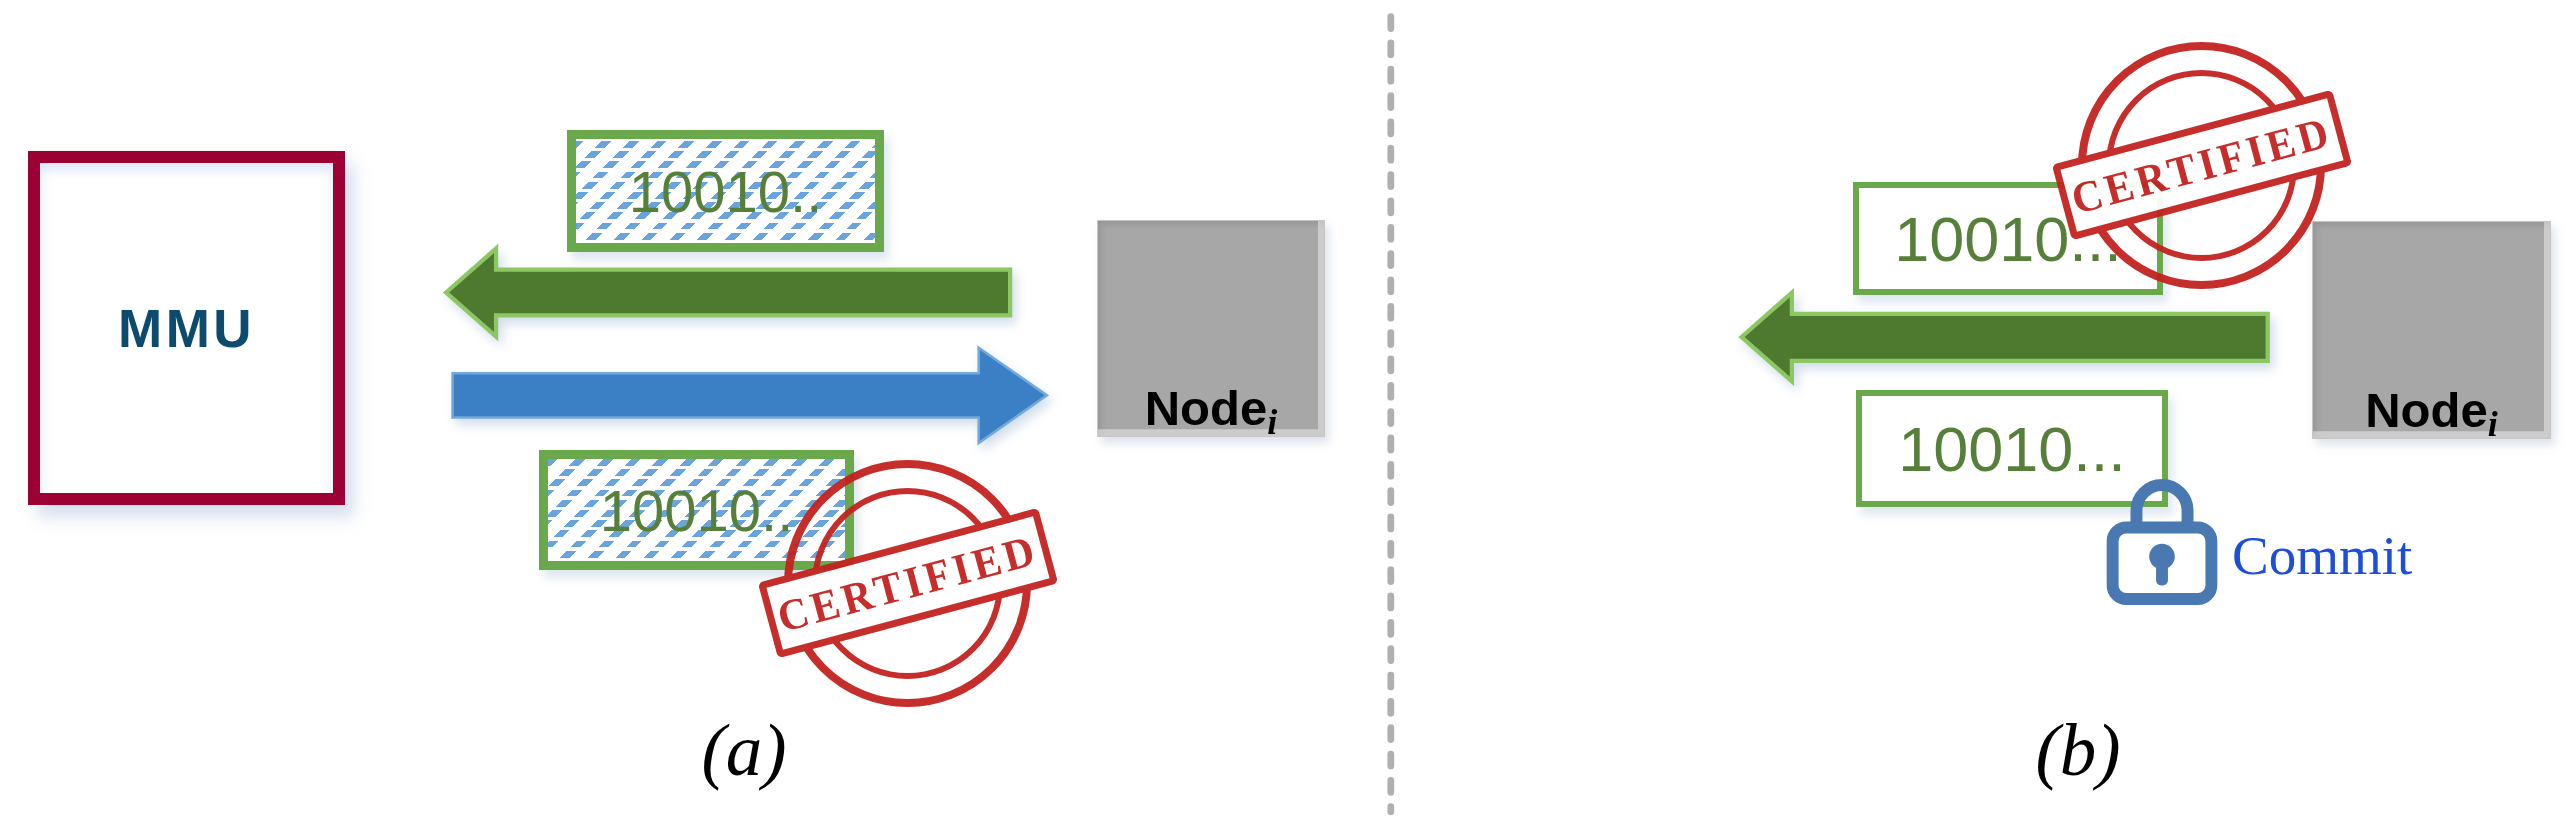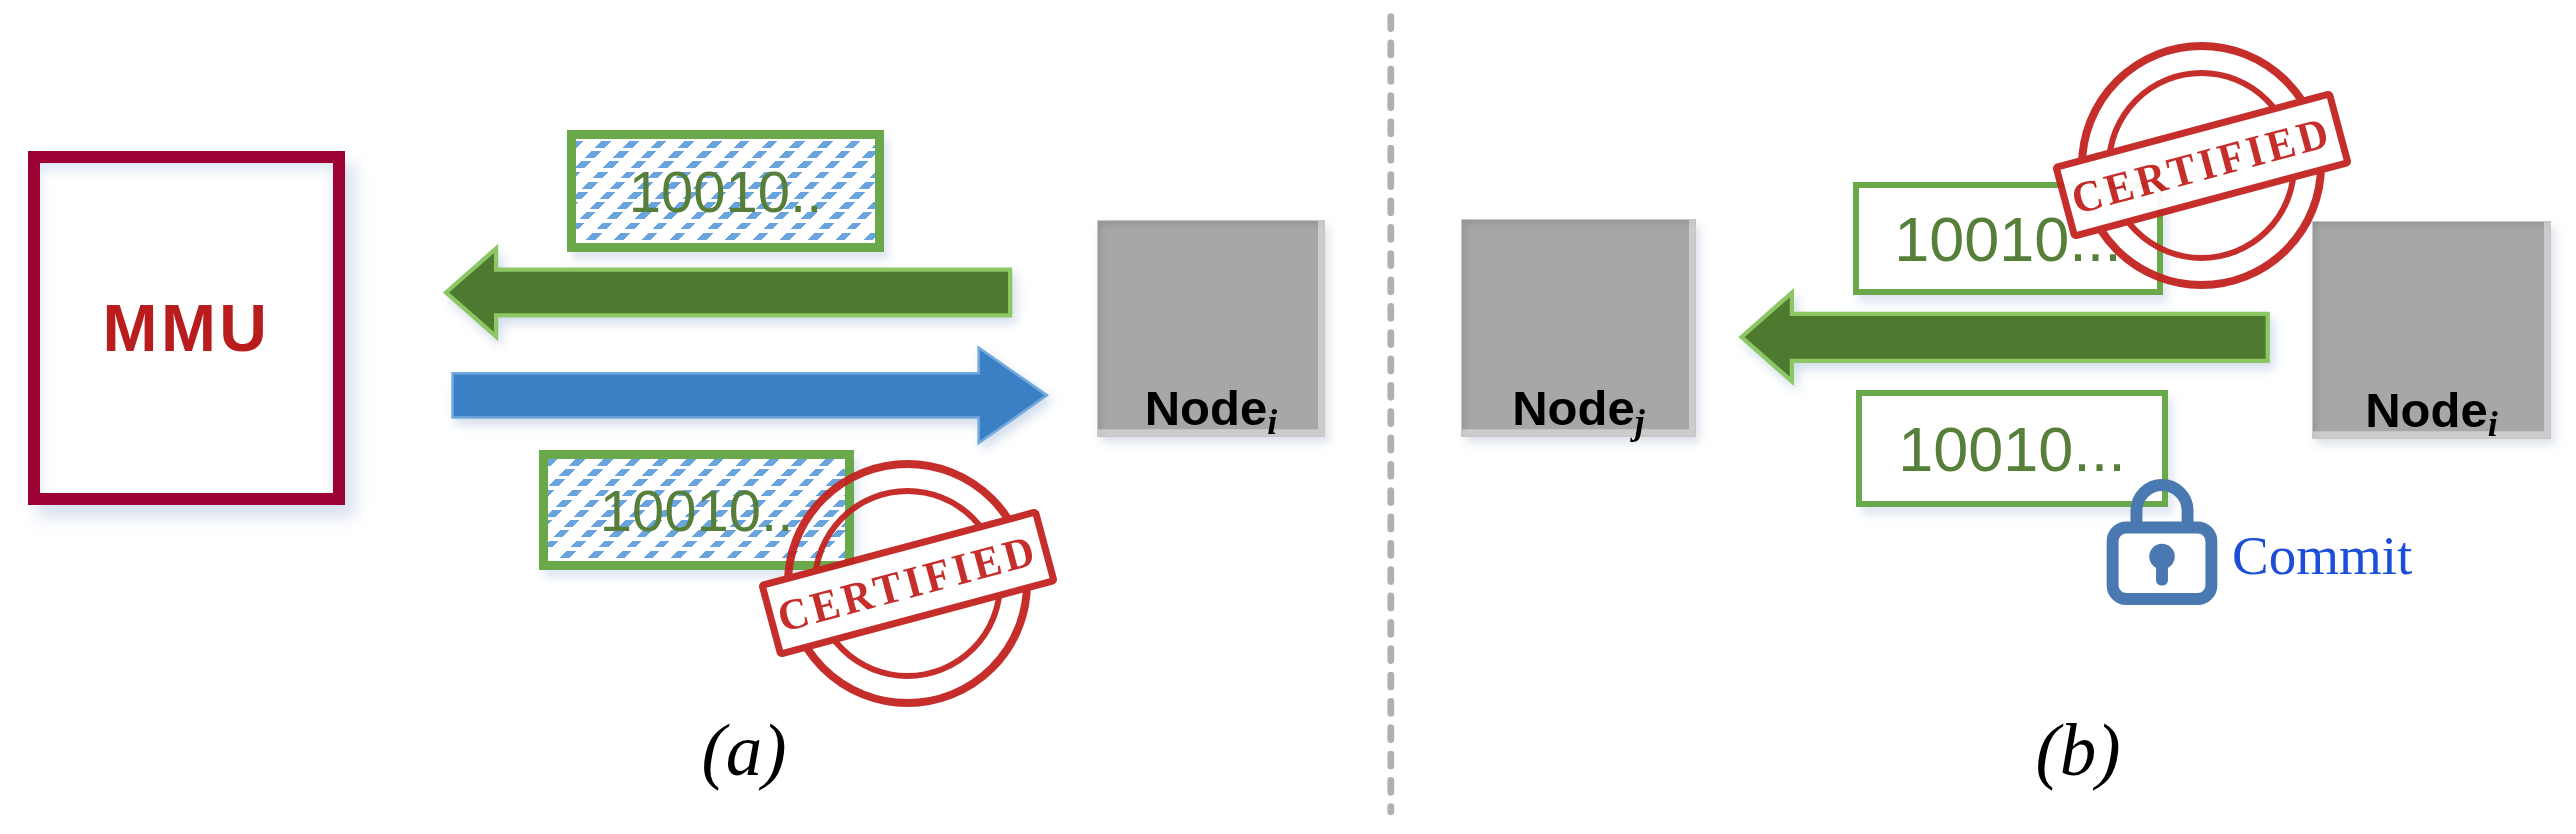--- a/index.html
+++ b/index.html
@@ -9,21 +9,21 @@
   }
   .abs{position:absolute;}
 
   
   .mmu-box{
     left:28px;top:151px;width:317px;height:354px;box-sizing:border-box;
     border:12.8px solid #9b0233;background:#ffffff;
     box-shadow:8.5px 12px 15.3px rgba(165,185,215,.45), inset 0 6.8px 12px rgba(190,210,235,.55);
     display:flex;align-items:center;justify-content:center;
   }
-  .mmu-box .label{font-size:66px;font-weight:bold;color:#b91c1c;letter-spacing:3.4px;}
+  .mmu-box .label{font-size:53px;font-weight:bold;color:#0c4a6e;letter-spacing:3.4px;}
 
   
   .node-box{
     box-sizing:border-box;background:#a7a7a7;border:1.7px solid #c6c6c6;
     box-shadow:inset -6px -6.8px 0 rgba(235,235,235,.55), inset 3.4px 3.4px 6.8px rgba(0,0,0,.10),
                4.3px 6px 8.5px rgba(160,175,195,.35);
     display:flex;align-items:flex-end;justify-content:center;
   }
   .node-label{font-size:49px;font-weight:bold;color:#000;white-space:nowrap;}
   .node-label .sub{
@@ -118,23 +118,20 @@
   <div class="abs node-box" style="left:1097px;top:220px;width:228px;height:217px;">
     <span class="node-label"><span>Node</span><span class="sub">i</span></span>
   </div>
 
   <div class="abs caption" style="left:650px;top:709px;">(a)</div>
 
   <svg class="abs" style="left:1384px;top:6.8px;" width="13.6" height="811" viewBox="0 0 16 952">
     <line x1="8" y1="10" x2="8" y2="946" stroke="#b0b0b0" stroke-width="8" stroke-dasharray="14 17" stroke-linecap="round"></line>
   </svg>
 
-  <div class="abs node-box" style="left:1461px;top:219px;width:235px;height:218px;">
-    <span class="node-label"><span>Node</span><span class="sub">j</span></span>
-  </div>
 
   <div class="abs payload-box plain" style="left:1853px;top:182px;width:310px;height:113px;">
     <span class="payload-text">10010...</span>
   </div>
 
   <svg class="abs arrow" style="left:1739px;top:290px;" width="533" height="94" viewBox="0 0 625 110">
     <polygon points="3,55 62,3 62,28 620,28 620,83 62,83 62,107" fill="#4e7a2f" stroke="#8dc763" stroke-width="5" stroke-linejoin="miter"></polygon>
   </svg>
 
   <div class="abs payload-box plain" style="left:1856px;top:390px;width:312px;height:117px;">

